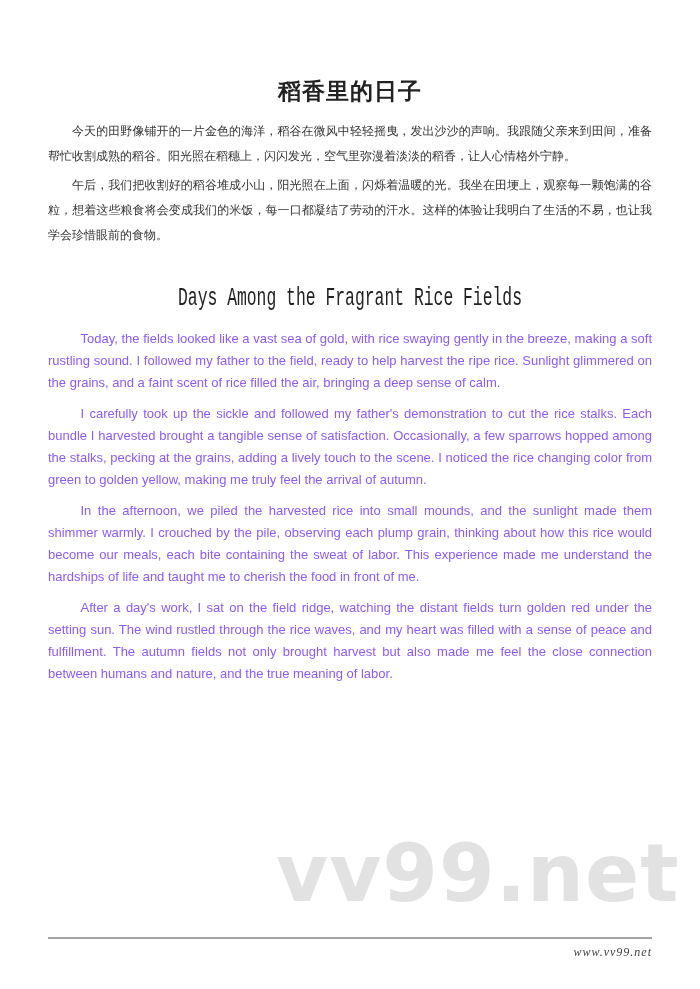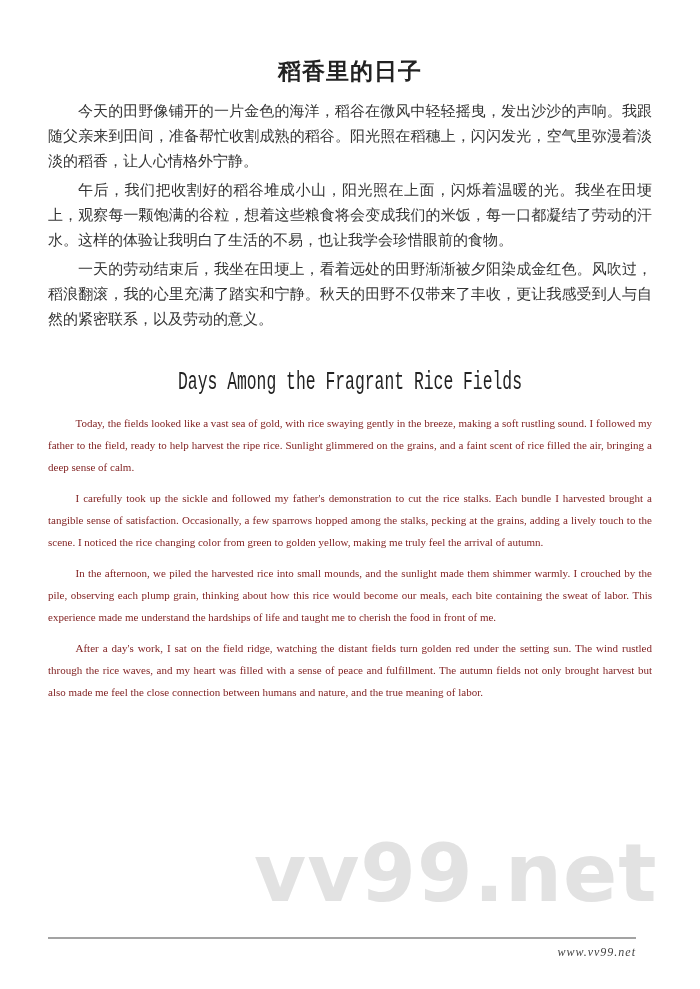--- a/index.html
+++ b/index.html
@@ -9,82 +9,82 @@
   }
   body {
     width: 700px;
     height: 989px;
     position: relative;
     overflow: hidden;
     font-family: "Liberation Serif", "DejaVu Serif", serif;
   }
   .watermark {
     position: absolute;
-    left: 254px;
+    left: 276px;
     top: 834px;
     z-index: 0;
     font-family: "DejaVu Sans", sans-serif;
     font-weight: bold;
     font-size: 80px;
     line-height: 80px;
     letter-spacing: 1px;
     color: #cfcfcf;
     opacity: 0.6;
     white-space: nowrap;
     user-select: none;
   }
   .content {
     position: relative;
     z-index: 1;
     padding: 0 48px;
   }
   .zh-title {
     margin: 0 0 12px 0;
-    padding-top: 57px;
+    padding-top: 77px;
     font-size: 23px;
     line-height: 30px;
     font-weight: bold;
     text-align: center;
     color: #222222;
     letter-spacing: 1px;
   }
   .zh-paragraph {
     margin: 0 0 4px 0;
-    font-size: 15px;
+    font-size: 12px;
     line-height: 25px;
     text-align: justify;
     text-justify: inter-ideograph;
     text-indent: 2em;
     color: #333333;
   }
   .en-title {
     margin: 34px 0 14px 0;
     font-family: "Liberation Mono", "DejaVu Sans Mono", monospace;
     font-weight: 500;
     font-size: 26px;
     line-height: 32px;
     text-align: center;
     color: #222222;
     transform: scaleX(0.63);
     transform-origin: 50% 50%;
     white-space: nowrap;
   }
   .en-paragraph {
     margin: 0 0 9px 0;
-    font-family: Liberation Serif, serif;
-    font-size: 11px;
+    font-family: Liberation Sans, sans-serif;
+    font-size: 13px;
     line-height: 22px;
     text-align: justify;
     text-indent: 2.5em;
-    color: #7f1d1d;
+    color: #8b5cf6;
   }
   .page-footer {
     position: absolute;
     left: 48px;
-    right: 64px;
+    right: 48px;
     top: 937px;
     z-index: 1;
     border-top: 2px solid #a3a3a3;
     padding-top: 3px;
     text-align: right;
   }
   .footer-url {
     font-family: "Liberation Serif", "DejaVu Serif", serif;
     font-style: italic;
     font-size: 12px;
@@ -96,21 +96,20 @@
 <body>
 
 <div class="watermark">vv99.net</div>
 
 <div class="content">
 
   <h1 class="zh-title">稻香里的日子</h1>
 
   <p class="zh-paragraph">今天的田野像铺开的一片金色的海洋，稻谷在微风中轻轻摇曳，发出沙沙的声响。我跟随父亲来到田间，准备帮忙收割成熟的稻谷。阳光照在稻穗上，闪闪发光，空气里弥漫着淡淡的稻香，让人心情格外宁静。</p>
   <p class="zh-paragraph">午后，我们把收割好的稻谷堆成小山，阳光照在上面，闪烁着温暖的光。我坐在田埂上，观察每一颗饱满的谷粒，想着这些粮食将会变成我们的米饭，每一口都凝结了劳动的汗水。这样的体验让我明白了生活的不易，也让我学会珍惜眼前的食物。</p>
-  <p class="zh-paragraph">一天的劳动结束后，我坐在田埂上，看着远处的田野渐渐被夕阳染成金红色。风吹过，稻浪翻滚，我的心里充满了踏实和宁静。秋天的田野不仅带来了丰收，更让我感受到人与自然的紧密联系，以及劳动的意义。</p>
 
   <h2 class="en-title">Days Among the Fragrant Rice Fields</h2>
 
   <p class="en-paragraph">Today, the fields looked like a vast sea of gold, with rice swaying gently in the breeze, making a soft rustling sound. I followed my father to the field, ready to help harvest the ripe rice. Sunlight glimmered on the grains, and a faint scent of rice filled the air, bringing a deep sense of calm.</p>
   <p class="en-paragraph">I carefully took up the sickle and followed my father's demonstration to cut the rice stalks. Each bundle I harvested brought a tangible sense of satisfaction. Occasionally, a few sparrows hopped among the stalks, pecking at the grains, adding a lively touch to the scene. I noticed the rice changing color from green to golden yellow, making me truly feel the arrival of autumn.</p>
   <p class="en-paragraph">In the afternoon, we piled the harvested rice into small mounds, and the sunlight made them shimmer warmly. I crouched by the pile, observing each plump grain, thinking about how this rice would become our meals, each bite containing the sweat of labor. This experience made me understand the hardships of life and taught me to cherish the food in front of me.</p>
   <p class="en-paragraph">After a day's work, I sat on the field ridge, watching the distant fields turn golden red under the setting sun. The wind rustled through the rice waves, and my heart was filled with a sense of peace and fulfillment. The autumn fields not only brought harvest but also made me feel the close connection between humans and nature, and the true meaning of labor.</p>
 
 </div>
 

